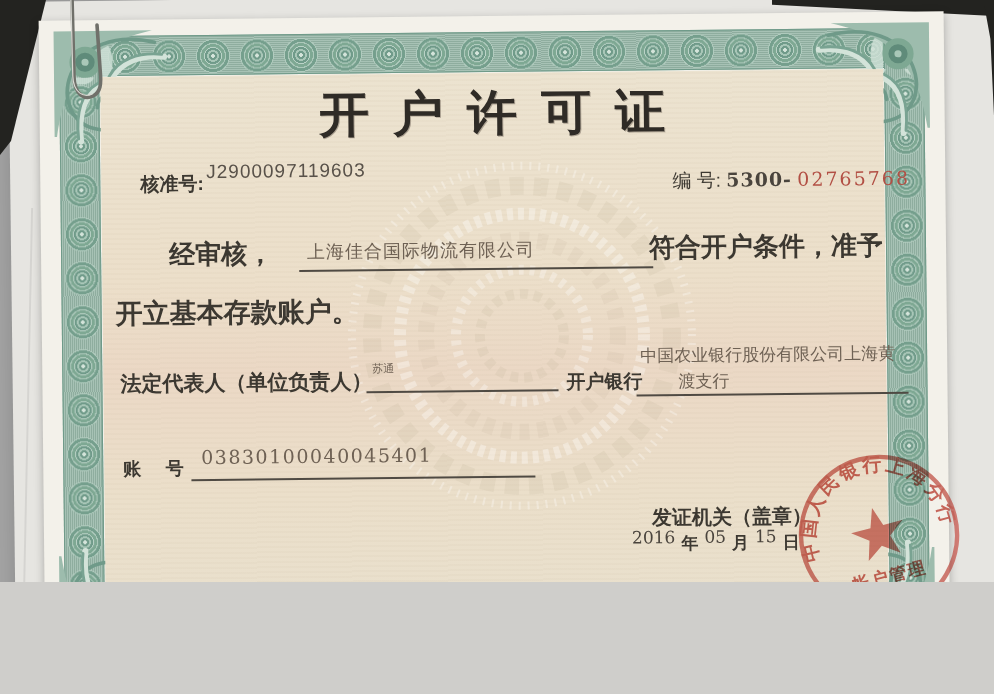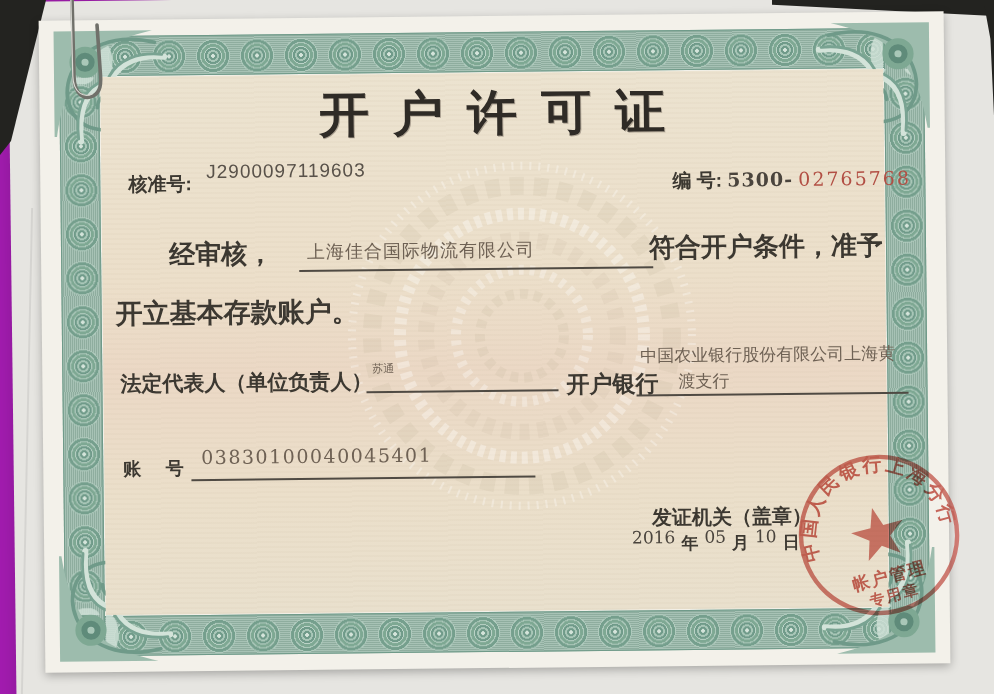--- a/index.html
+++ b/index.html
@@ -1,19 +1,19 @@
 <!DOCTYPE html>
 <html><head>
 <meta charset="utf-8">
 <style>
   * { margin:0; padding:0; box-sizing:border-box; }
   html,body { width:994px; height:694px; }
   body { font-family:"Liberation Sans", sans-serif; background:#cfcecb; overflow:hidden; }
 
-  .photo { position:relative; width:994px; height:694px; background:#a21caf; overflow:hidden; }
+  .photo { position:relative; width:994px; height:582px; background:#a3a3a3; overflow:hidden; }
 
   
   .sheet { position:absolute; left:8px; top:2px; width:1040px; height:740px;
            background:#e6e5e1; transform:rotate(-0.7deg); transform-origin:top left;
            box-shadow:0 0 18px rgba(0,0,0,.15); }
   .sheet-edge-line { position:absolute; left:26px; top:208px; width:2px; height:486px;
            background:rgba(0,0,0,.07); transform:rotate(1.2deg); }
 
   
   .dark-tl { position:absolute; left:0; top:0; width:60px; height:235px; background:#232320;
@@ -92,40 +92,40 @@
   
   .txt { position:absolute; white-space:nowrap; color:#3c3831; }
   .label { font-weight:700; }
   .value { font-family:"DejaVu Serif", serif; color:#6e6154; }
 
   .title { left:0; top:64px; width:100%; text-align:center;
       font-family:"DejaVu Serif", serif; font-weight:900; font-size:50px;
       letter-spacing:24px; text-indent:24px; color:#2f2b26;
       text-shadow:1px 1px 0 rgba(60,50,40,.35); transform:scaleY(.96); }
 
-  .approval-label { left:88px; top:152px; font-size:19px; }
+  .approval-label { left:100px; top:152px; font-size:19px; }
   .approval-value { left:166px; top:142px; font-size:19px; letter-spacing:1px; color:#59524a; }
 
   .serial-group { left:632px; top:154px; font-size:19px; }
-  .serial-label { font-weight:700; }
+  .serial-label { font-weight:400; }
   .serial-prefix { font-family:"DejaVu Serif", serif; font-weight:700; color:#4a443d; letter-spacing:1px; }
   .serial-value { font-family:"DejaVu Serif", serif; color:#b24f44; letter-spacing:2px; }
 
   .review-label { left:128px; top:218px; font-size:26px; }
   .company-name { left:266px; top:222px; font-size:18px; letter-spacing:1px; }
   .uline { position:absolute; border-bottom:2px solid #4f4a43; }
   .ul-company { left:258px; top:252px; width:354px; }
   .conditions-text { left:608px; top:216px; font-size:26px; }
   .account-open-text { left:74px; top:276px; font-size:27px; }
 
   .legal-rep-label { left:78px; top:350px; font-size:21px; }
   .legal-rep-value { left:330px; top:344px; font-size:11px; }
   .ul-legal { left:324px; top:374px; width:192px; }
 
-  .bank-label { left:524px; top:354px; font-size:23px; }
+  .bank-label { left:524px; top:354px; font-size:19px; }
   .bank-line1 { left:598px; top:330px; font-size:17px; }
   .bank-line2 { left:598px; top:356px; font-size:17px;margin-left:38px; }
   .ul-bank { left:594px; top:380px; width:272px; }
 
   .account-label { left:80px; top:437px; font-size:18px; letter-spacing:10px;font-family:Liberation Serif, serif; }
   .account-value { left:158px; top:427px; font-size:19px; letter-spacing:1.5px; }
   .ul-account { left:148px; top:460px; width:344px; }
 
   .issuer-label { left:608px; top:490px; font-size:20px; }
   .date-row { left:588px; top:518px; font-size:17px; }
@@ -235,21 +235,21 @@
     <div class="txt value bank-line1">中国农业银行股份有限公司上海黄</div>
     <div class="txt value bank-line2">渡支行</div>
     <div class="uline ul-bank"></div>
 
     <div class="txt label account-label">账  号</div>
     <div class="txt value account-value">03830100040045401</div>
     <div class="uline ul-account"></div>
 
     <div class="txt label issuer-label">发证机关（盖章）</div>
     <div class="txt date-row">
-      <span class="date-num">2016</span><span class="date-unit">年</span><span class="date-num">05</span><span class="date-unit">月</span><span class="date-num">10</span><span class="date-unit">日</span>
+      <span class="date-num">2016</span><span class="date-unit">年</span><span class="date-num">05</span><span class="date-unit">月</span><span class="date-num">15</span><span class="date-unit">日</span>
     </div>
 
     <svg class="seal" viewBox="0 0 194 194">
       <g transform="translate(97,97) rotate(-14)" fill="none">
         <circle r="78" stroke="#c9564c" stroke-width="4.5" opacity=".85"></circle>
         <path d="M0,-28 L6.6,-8.7 L26.6,-8.7 L10.7,3.3 L16.5,22.6 L0,11 L-16.5,22.6 L-10.7,3.3 L-26.6,-8.7 L-6.6,-8.7 Z" fill="#c9564c" stroke="none" opacity=".85"></path>
         <path id="sealArc" d="M -54,34 A 64,64 0 1 1 54,34" fill="none" stroke="none"></path>
         <text font-size="19" fill="#c9564c" letter-spacing="3" font-weight="bold" font-family="'Liberation Sans', sans-serif">
           <textPath href="#sealArc" startOffset="50%" text-anchor="middle">中国人民银行上海分行</textPath>
         </text>

